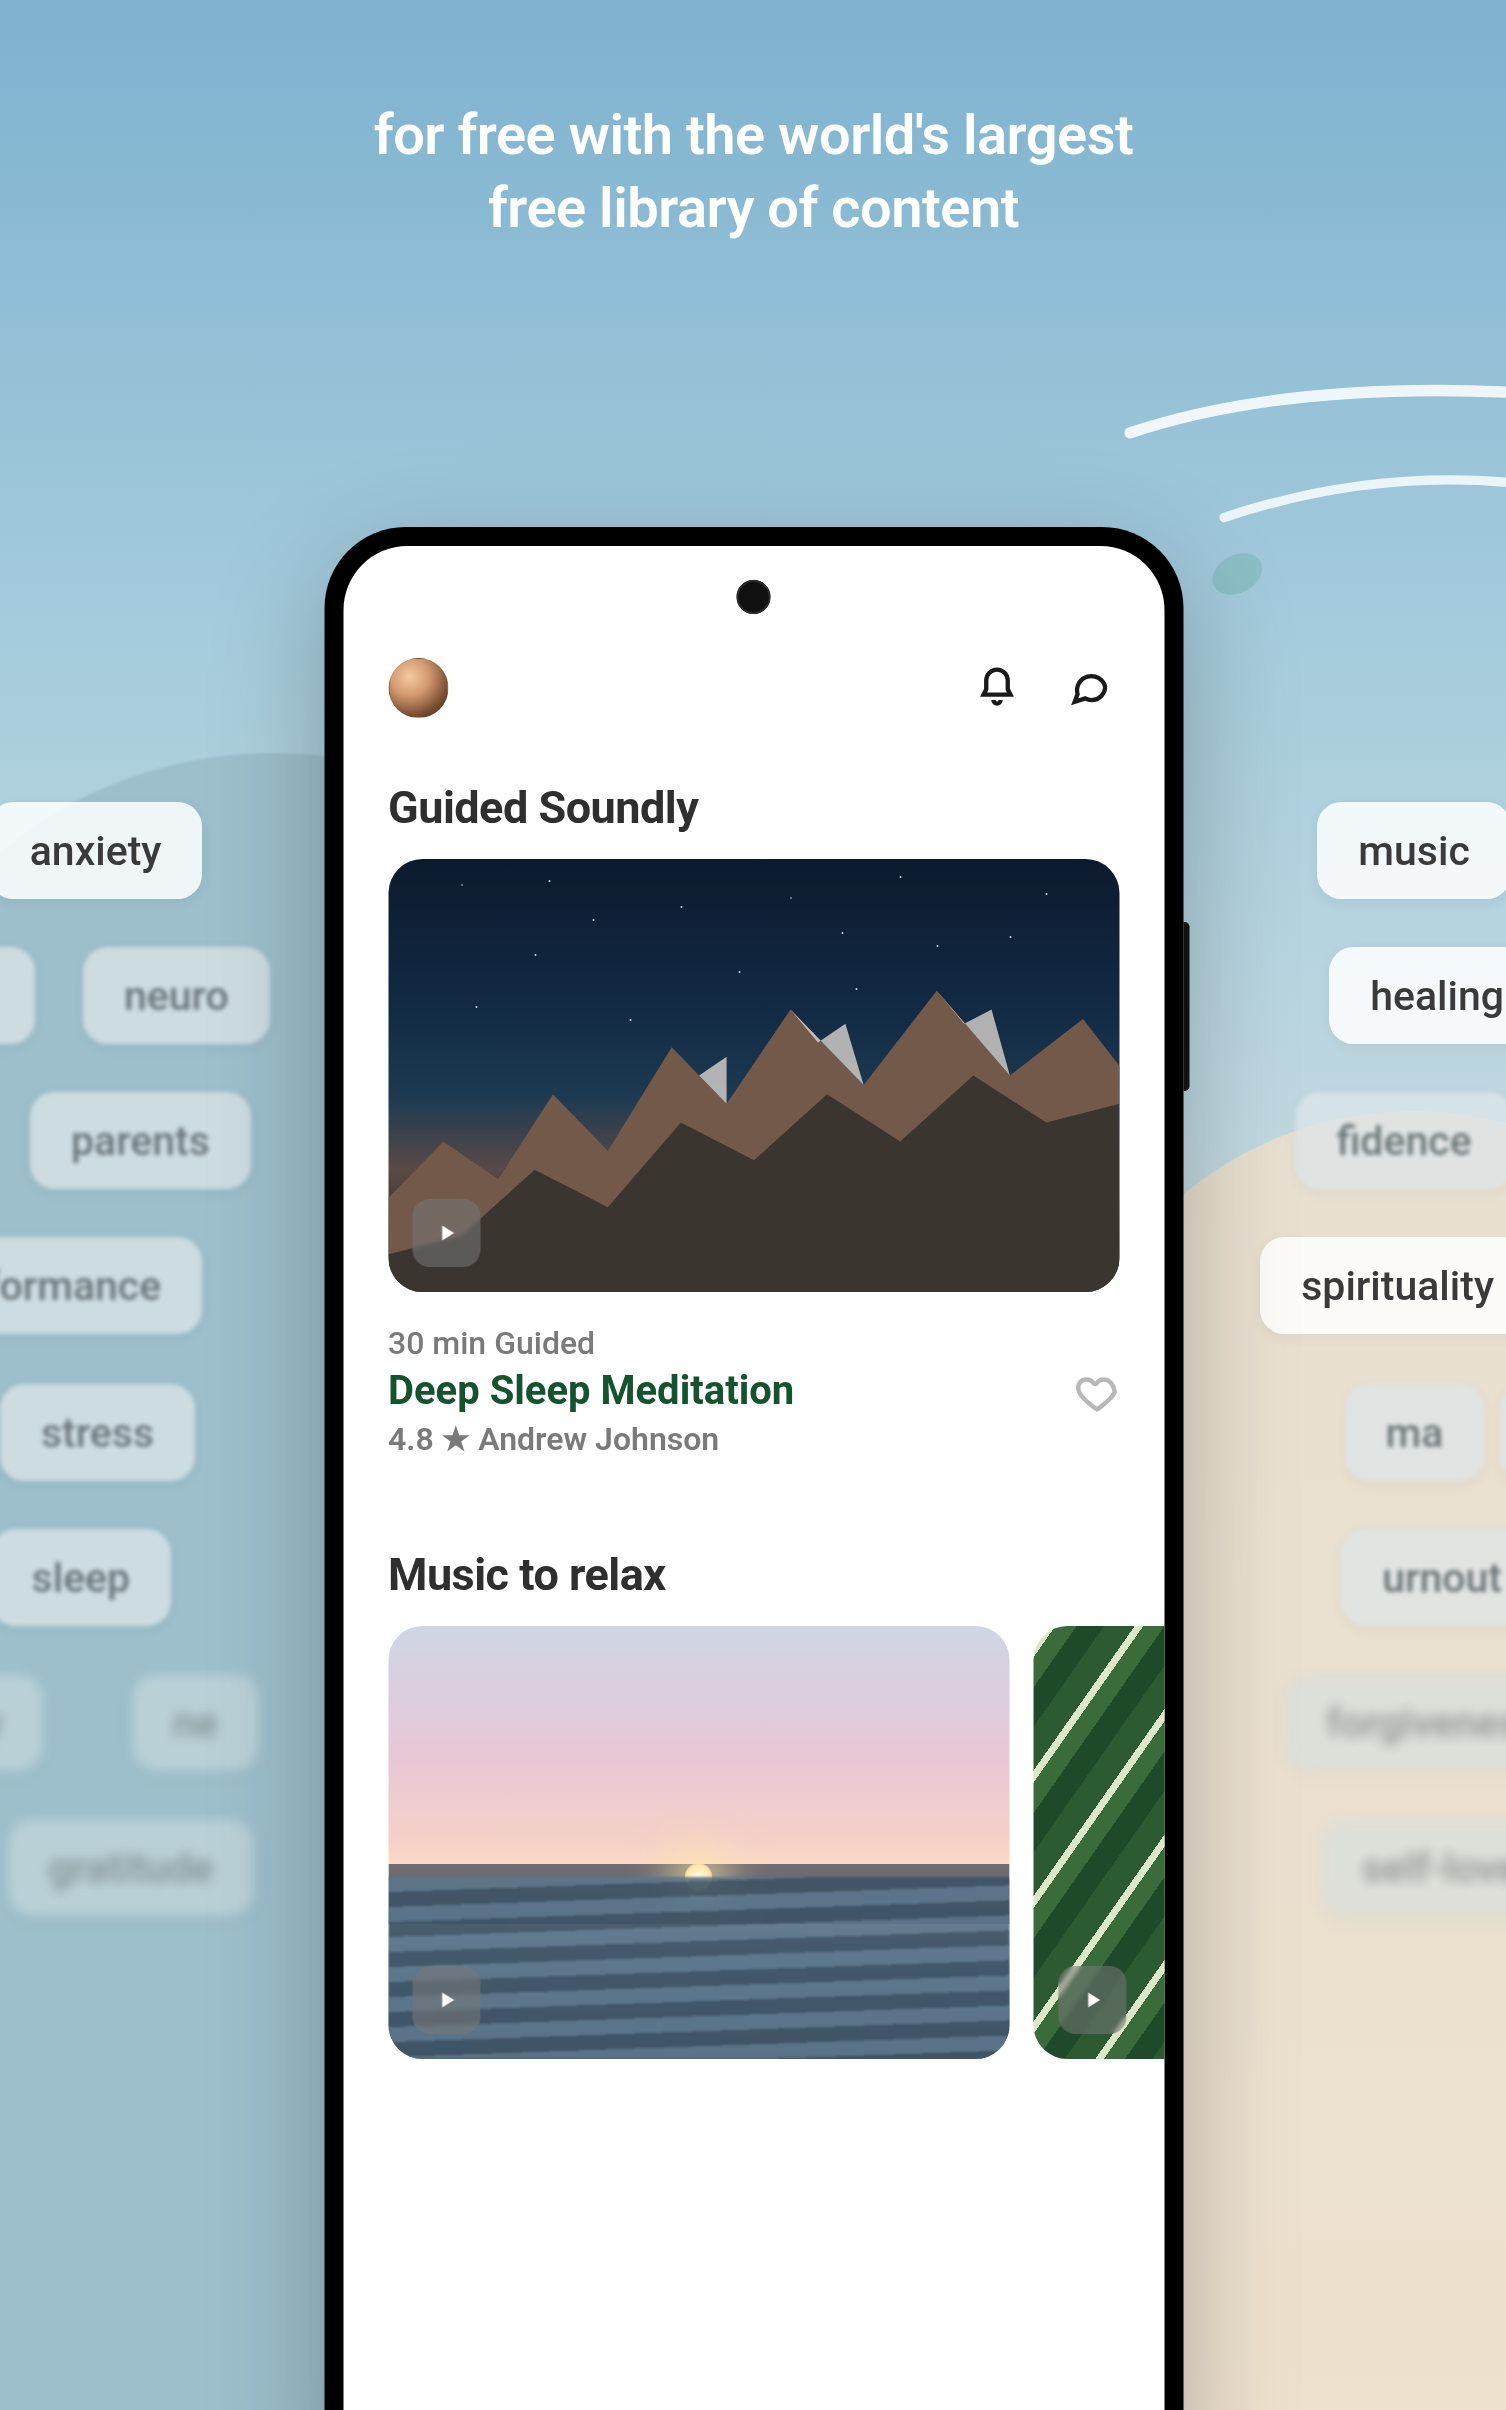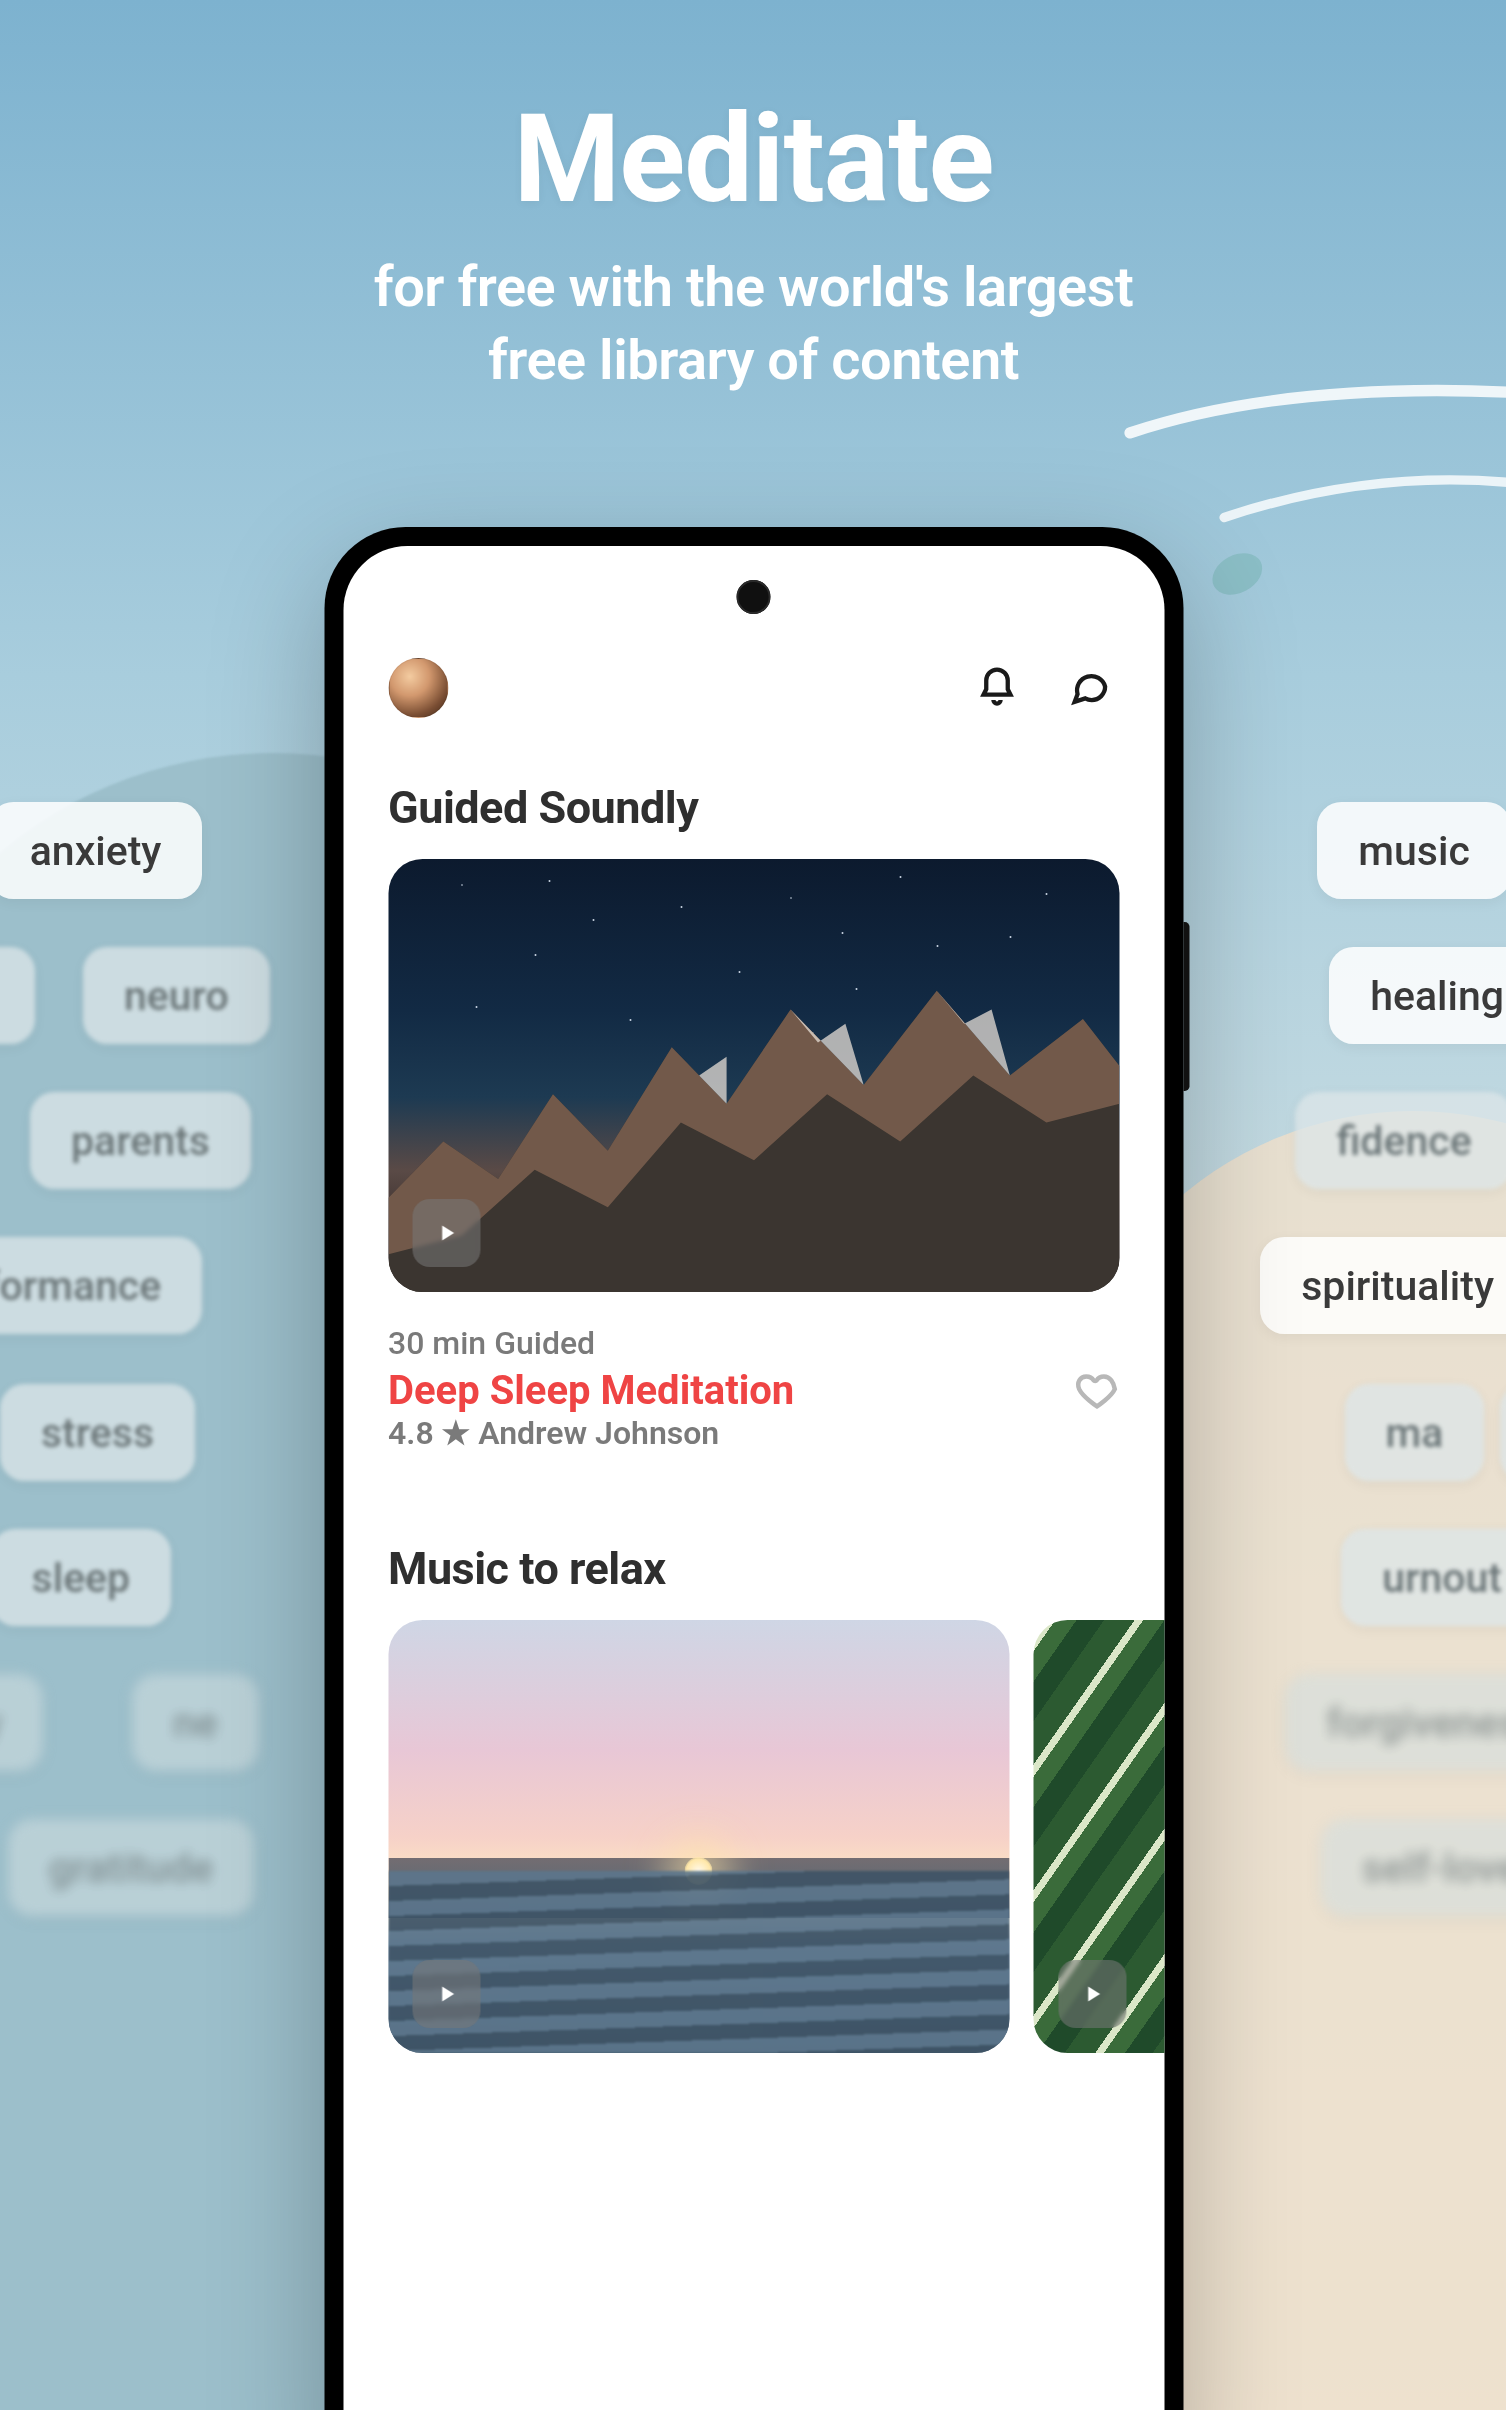--- a/index.html
+++ b/index.html
@@ -204,21 +204,21 @@
     border-radius: 17px;
     background: rgba(120,120,120,0.55);
     display:flex; align-items:center; justify-content:center;
     backdrop-filter: blur(1.9px);
   }
   .playbadge svg { width: 26px; height: 26px; fill: #fff; }
 
   .meta-row { margin-top: 32px; display:flex; align-items:center; }
   .meta-left { flex:1; }
   .meta-sub { font-size: 32px; color: #7a7a7a; font-weight: 500; margin-bottom: 5.6px;}
-  .meta-title { font-size: 40px; font-weight: 700; color: #ef4444; margin-bottom:0;}
+  .meta-title { font-size: 40px; font-weight: 700; color: #14532d; margin-bottom:6px;}
   .meta-author { font-size: 32px; color: #7a7a7a; font-weight: 600;}
   .meta-author .star { color:#7a7a7a; }
   .heart { width:45px; height:45px; margin-top:3.8px;}
   .heart svg { width:100%; height:100%; stroke:#b8b8b8; stroke-width:2.4; fill:none; }
 
   .section2 { margin-top: 90px; }
 
   .hrow {
     display:flex; gap: 24.5px;
     margin-right:-45px; 
@@ -284,21 +284,20 @@
 <div class="bg-shape-left"></div>
 <div class="bg-shape-right"></div>
 
 <svg class="swoosh" width="452" height="301" viewBox="0 0 480 320">
   <path d="M20 70 Q 200 10 480 30" stroke="#ffffff" stroke-width="12" fill="none" opacity="0.85" stroke-linecap="round"></path>
   <path d="M120 160 Q 300 100 480 130" stroke="#ffffff" stroke-width="10" fill="none" opacity="0.8" stroke-linecap="round"></path>
   <ellipse cx="134" cy="220" rx="28" ry="20" fill="#8bbec6" transform="rotate(-28 134 220)"></ellipse>
 </svg>
 
 <div class="headline">
-  <h1>Meditate</h1>
   <p>
     <span>for free with the world's largest</span><br>
     <span>free library of content</span>
   </p>
 </div>
 
 <div class="bg-chip c-anxiety">anxiety</div>
 <div class="bg-chip c-music">music</div>
 
 <div class="bg-chip dim c-s">s</div>

